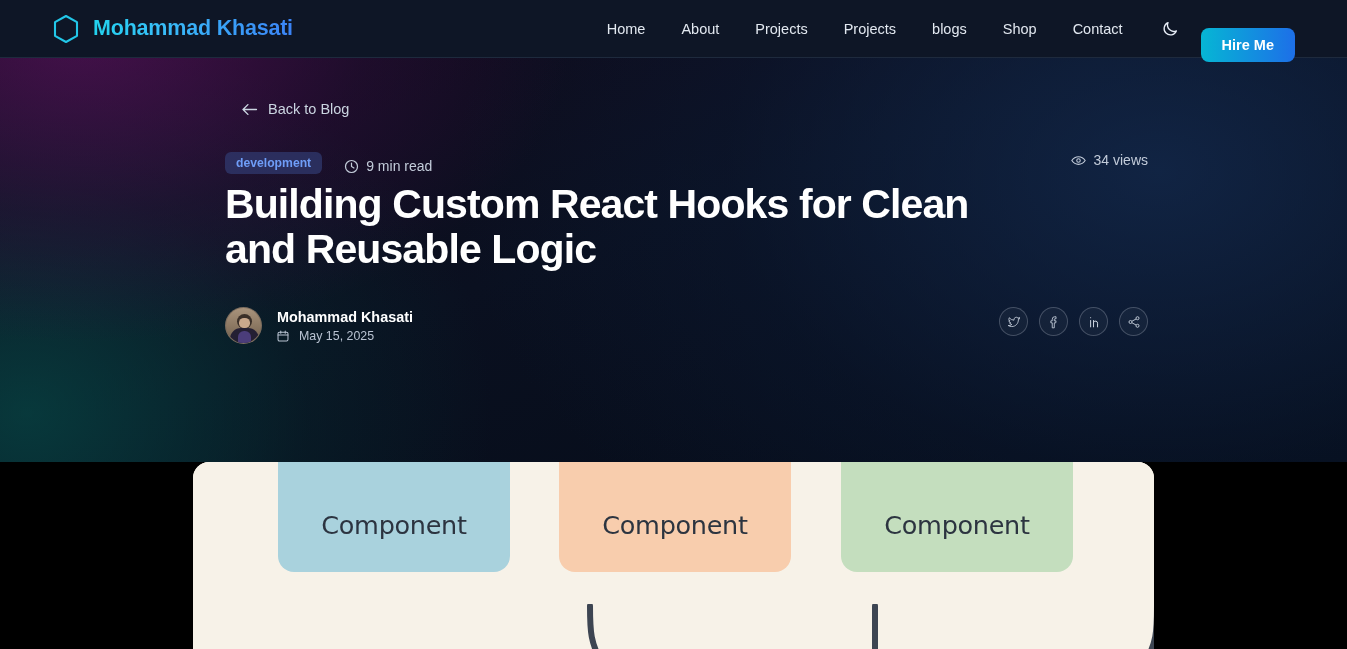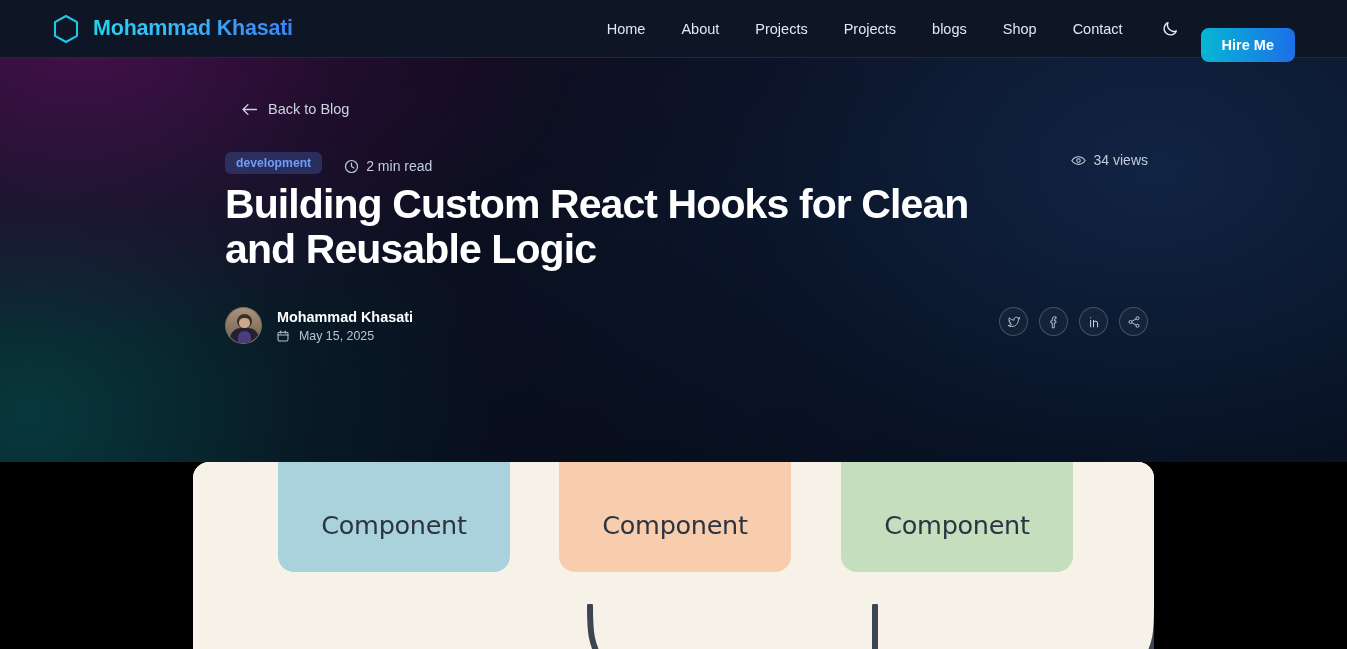--- a/index.html
+++ b/index.html
@@ -186,21 +186,21 @@
       </a>
 
       <div class="meta-row">
         <span class="tag-badge">development</span>
 
         <span class="read-time">
           <svg class="mini-ic" viewBox="0 0 16 16">
             <circle cx="8" cy="8" r="6.4" fill="none" stroke="#c3ccda" stroke-width="1.3"></circle>
             <path d="M8 4.3V8l2.6 1.6" fill="none" stroke="#c3ccda" stroke-width="1.3" stroke-linecap="round"></path>
           </svg>
-          <span>2 min read</span>
+          <span>9 min read</span>
         </span>
 
         <span class="views">
           <svg class="mini-ic" viewBox="0 0 18 14">
             <path d="M1 7s3-4.6 8-4.6S17 7 17 7s-3 4.6-8 4.6S1 7 1 7z" fill="none" stroke="#c3ccda" stroke-width="1.3"></path>
             <circle cx="9" cy="7" r="2.1" fill="none" stroke="#c3ccda" stroke-width="1.3"></circle>
           </svg>
           <span>34 views</span>
         </span>
       </div>

